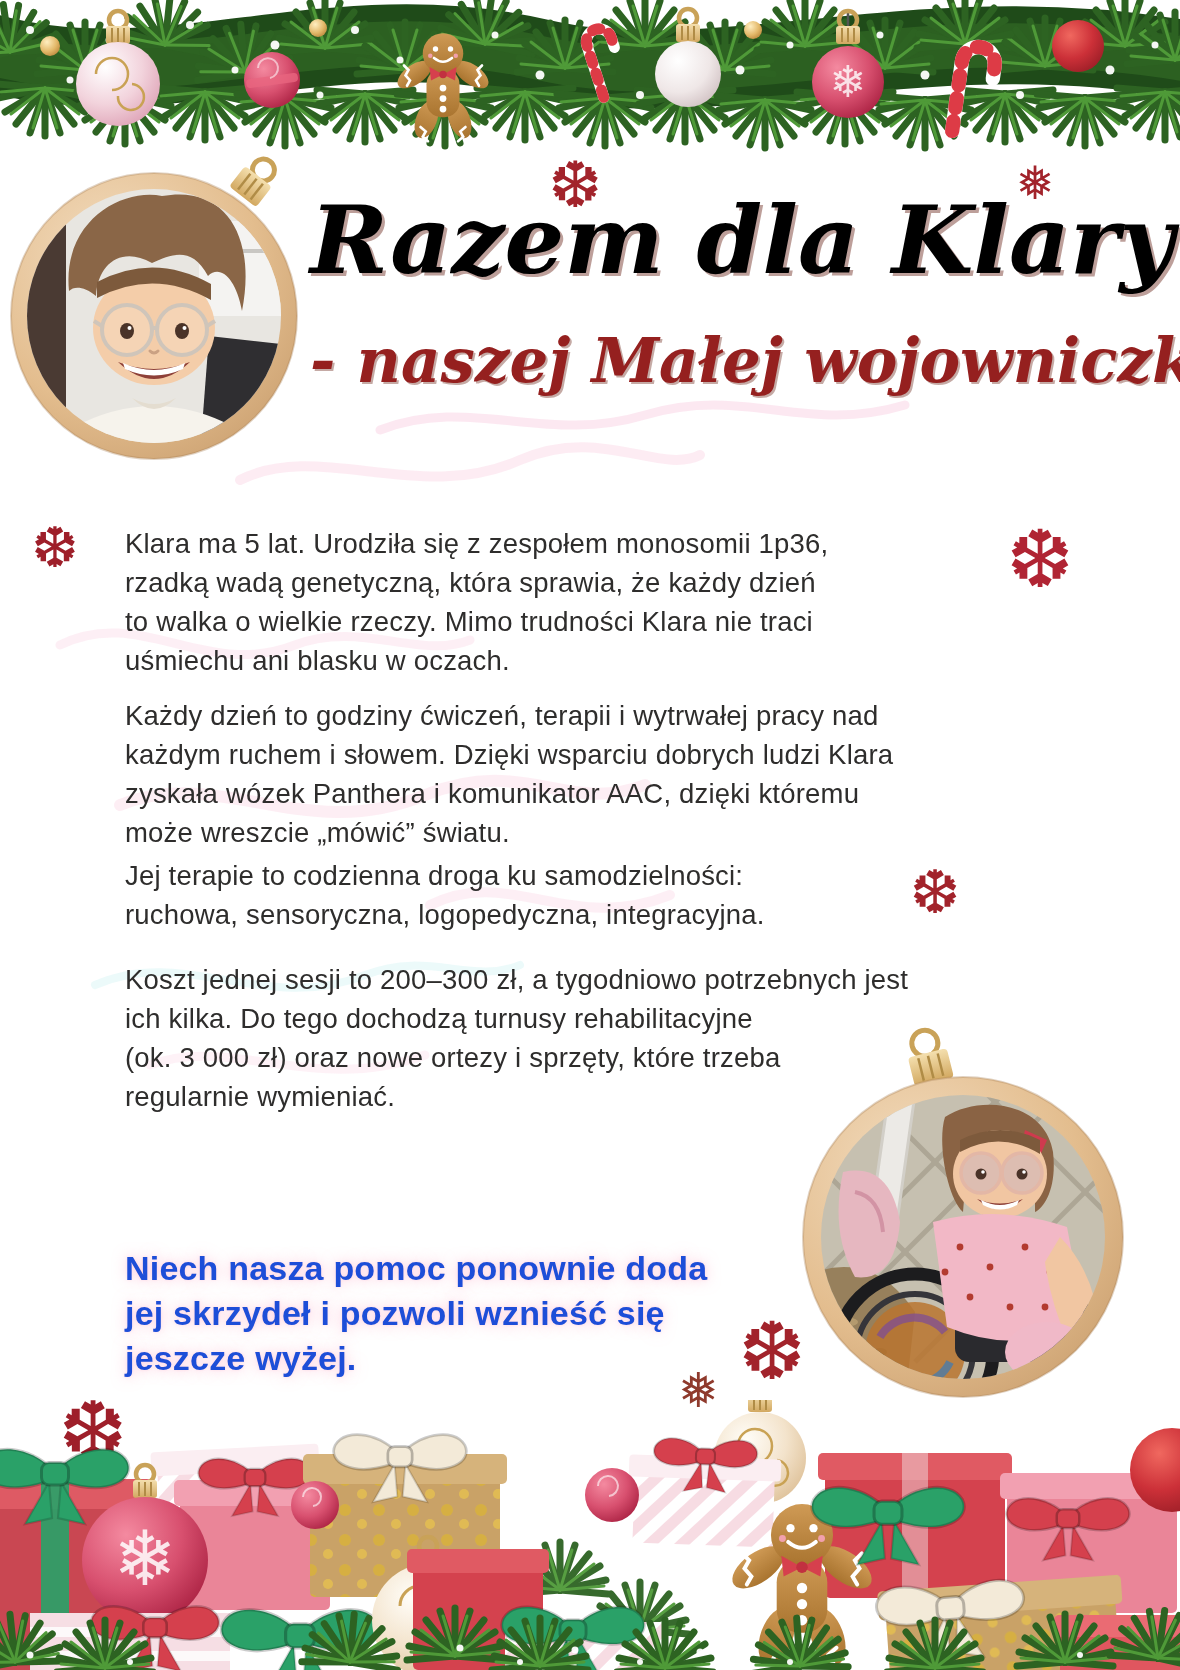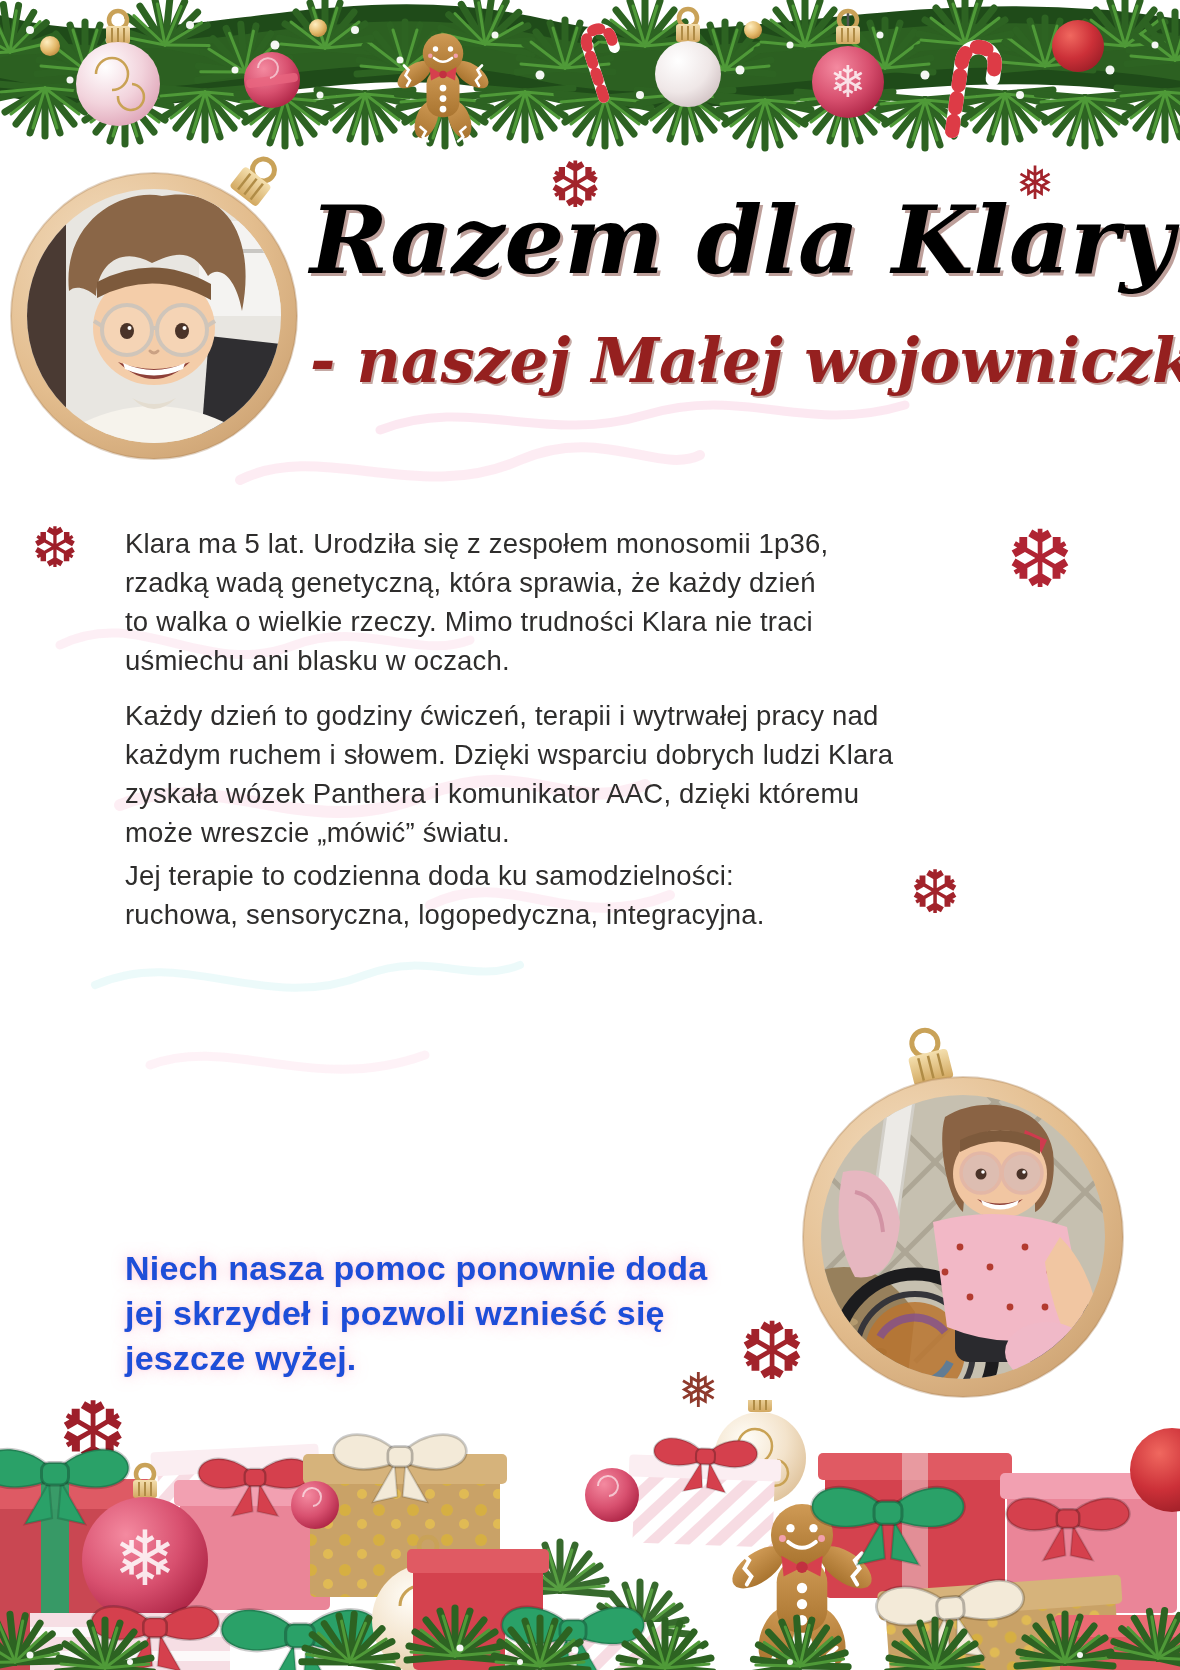--- a/index.html
+++ b/index.html
@@ -340,22 +340,26 @@
 
   <div class="text-col">
     <p>Klara ma 5 lat. Urodziła się z zespołem monosomii 1p36,
 rzadką wadą genetyczną, która sprawia, że każdy dzień
 to walka o wielkie rzeczy. Mimo trudności Klara nie traci
 uśmiechu ani blasku w oczach.</p>
     <p>Każdy dzień to godziny ćwiczeń, terapii i wytrwałej pracy nad
 każdym ruchem i słowem. Dzięki wsparciu dobrych ludzi Klara
 zyskała wózek Panthera i komunikator AAC, dzięki któremu
 może wreszcie „mówić” światu.</p>
-    <p>Jej terapie to codzienna doda ku samodzielności:
+    <p>Jej terapie to codzienna droga ku samodzielności:
 ruchowa, sensoryczna, logopedyczna, integracyjna.</p>
+    <p>Koszt jednej sesji to 200–300 zł, a tygodniowo potrzebnych jest
+ich kilka. Do tego dochodzą turnusy rehabilitacyjne
+(ok. 3 000 zł) oraz nowe ortezy i sprzęty, które trzeba
+regularnie wymieniać.</p>
   </div>
 
   <div class="cta">Niech nasza pomoc ponownie doda
 jej skrzydeł i pozwoli wznieść się
 jeszcze wyżej.</div>
 
   <svg class="photo-bottom" viewBox="0 0 340 380">
     <defs>
         <clipPath id="clipBot">
           <circle cx="168" cy="215" r="142"></circle>

